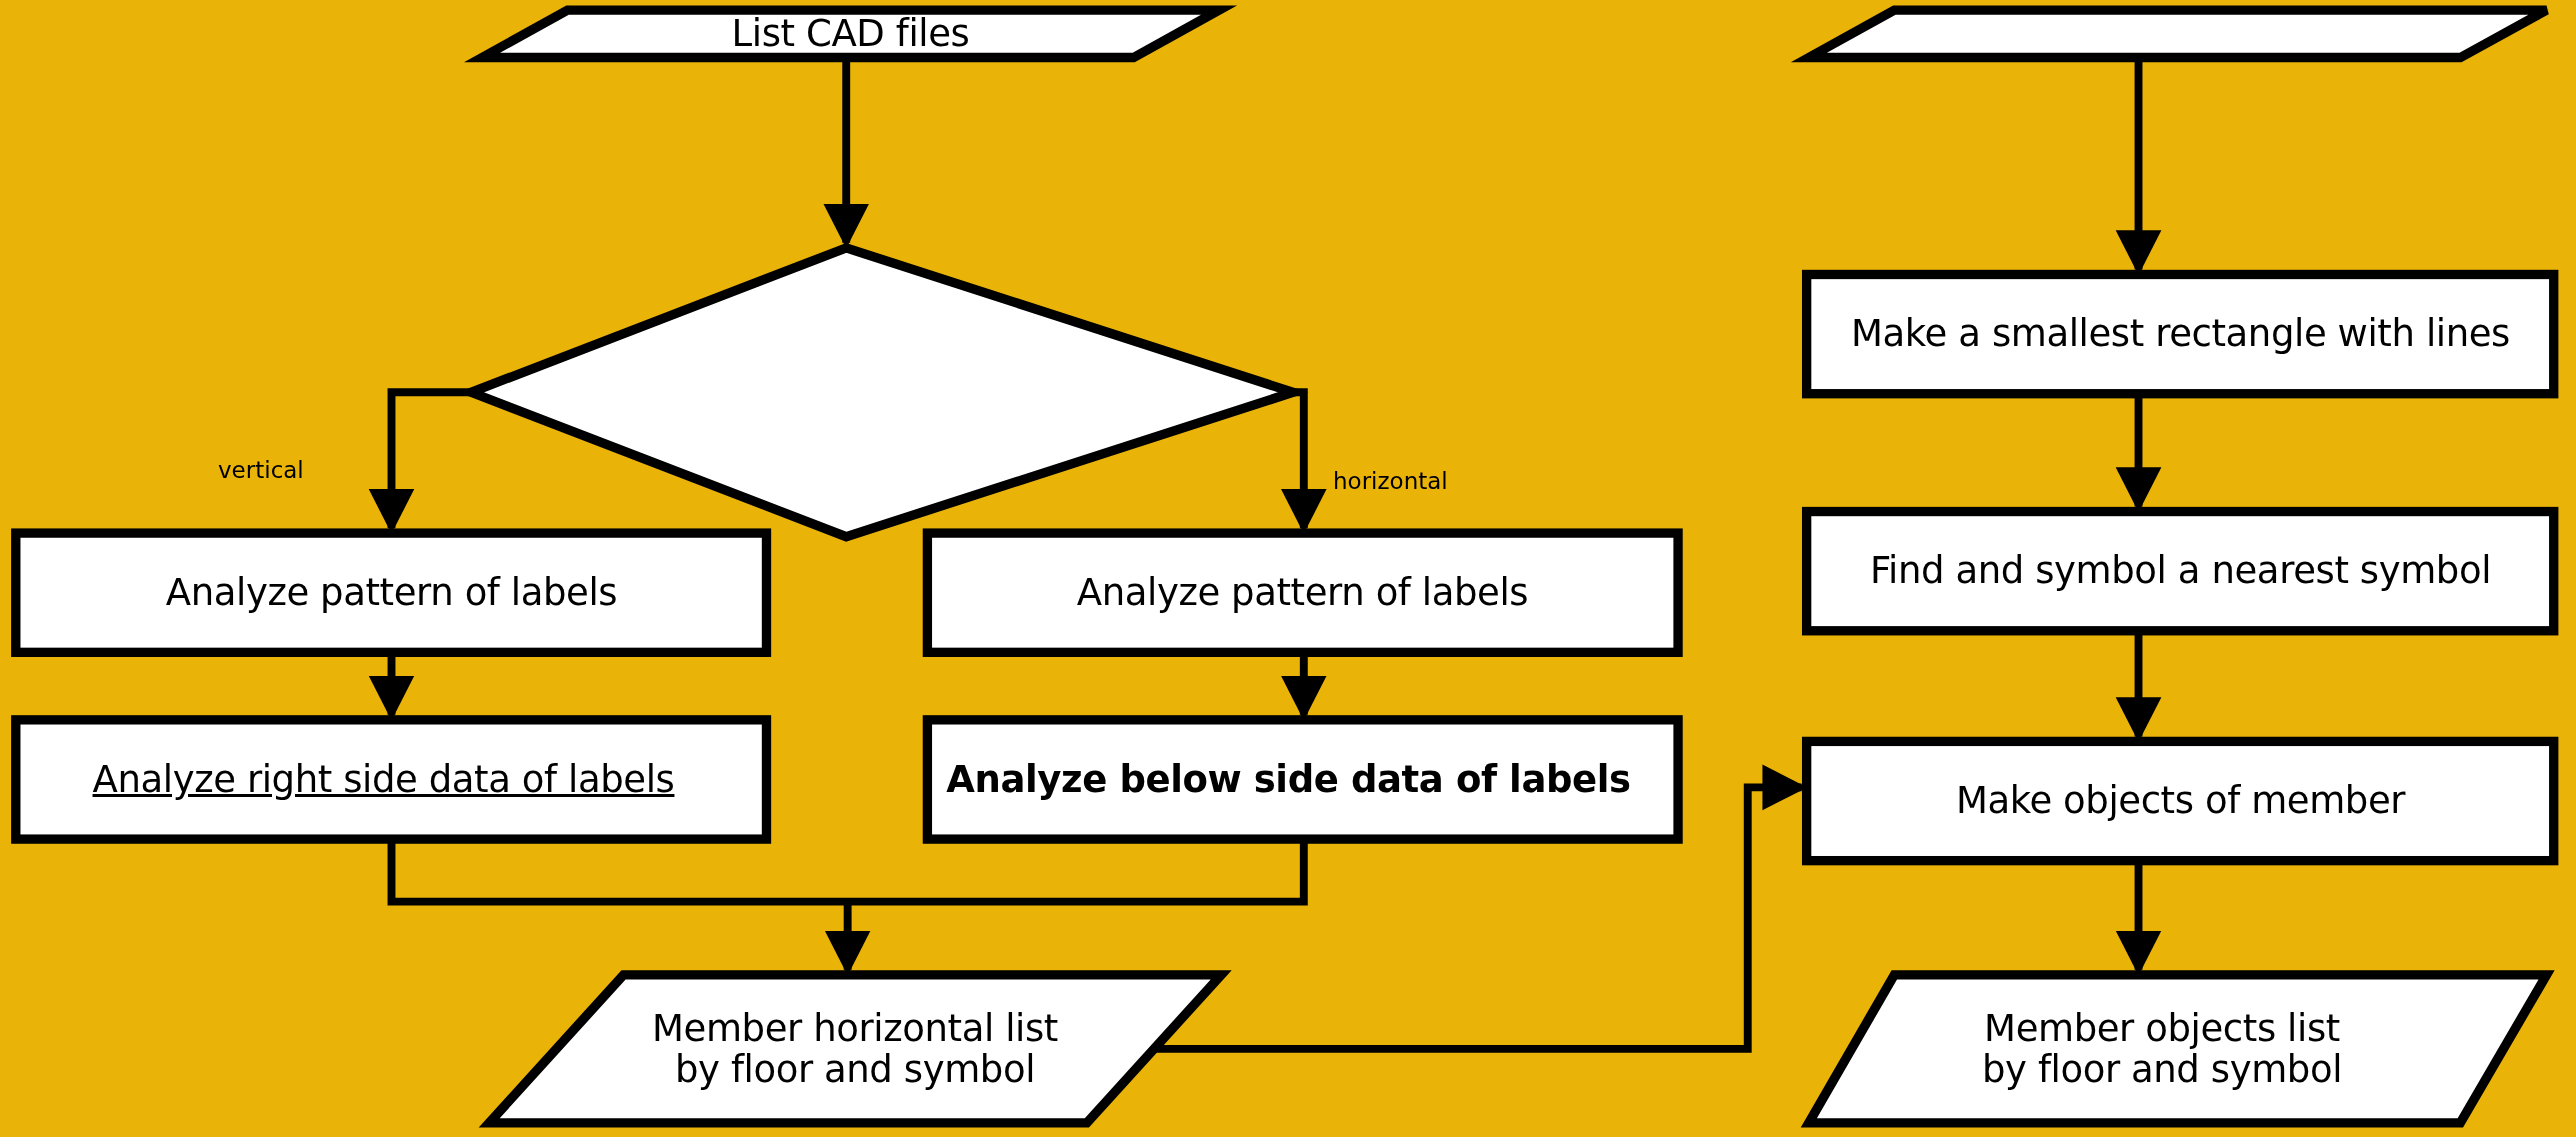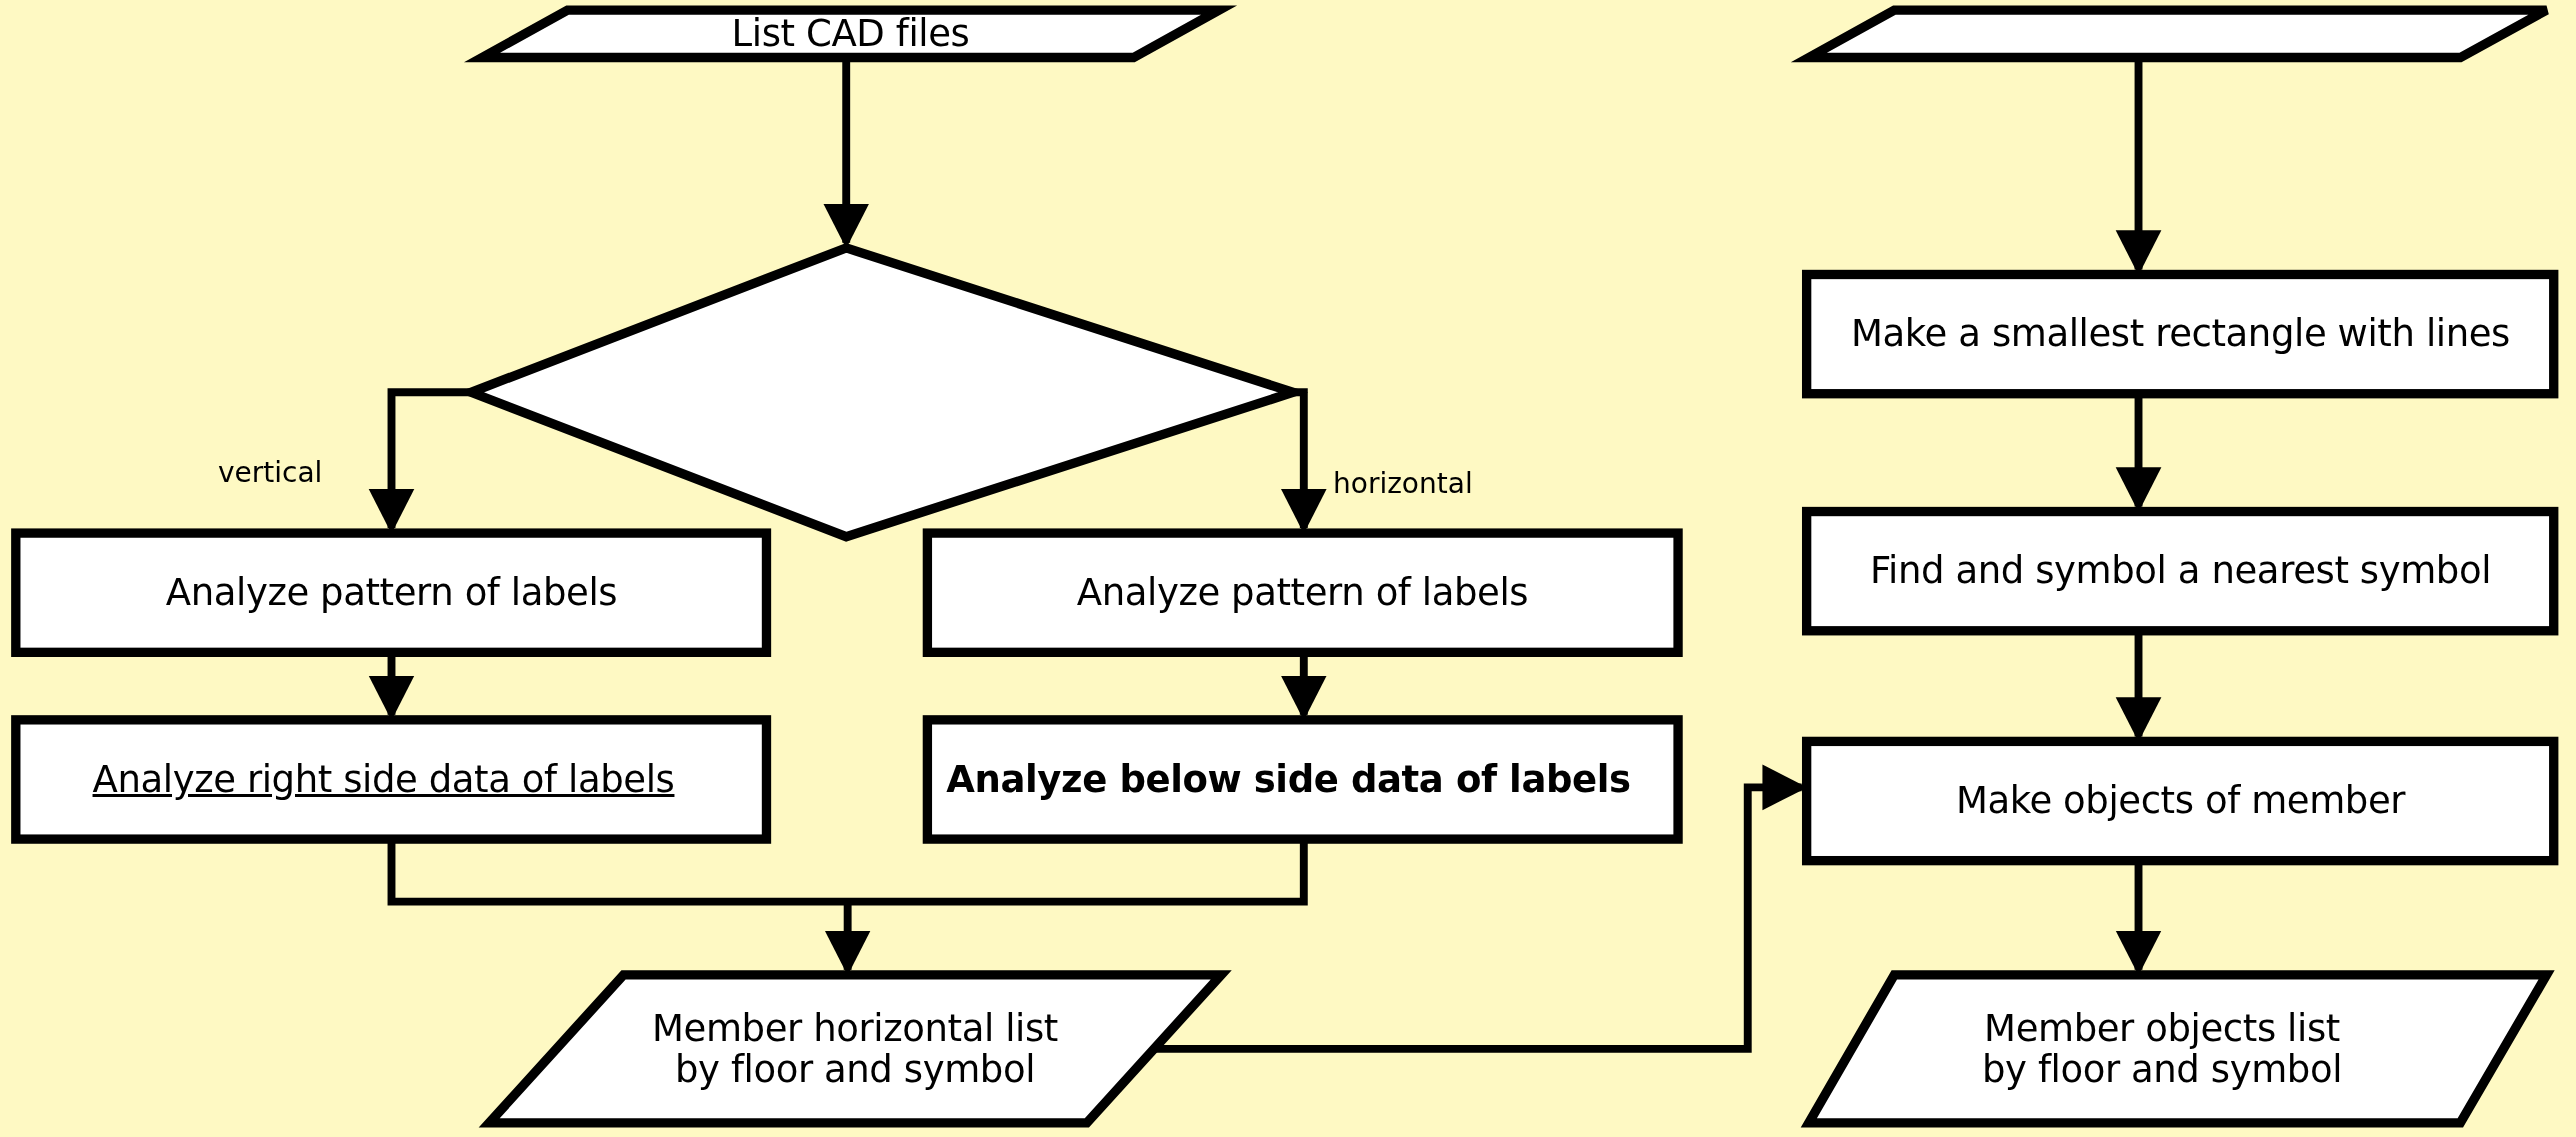--- a/index.html
+++ b/index.html
@@ -1,20 +1,20 @@
 <!DOCTYPE html>
 <html style="font-size:11.5px"><head>
 <meta charset="utf-8">
 <style>
   html,body{margin:0;padding:0;background:#ffffff;}
   #stage{
     position:relative;
     width:2576px;
     height:1138px;
-    background:#fef9c3;
+    background:#eab308;
     overflow:hidden;
     font-family:"DejaVu Sans Condensed","Liberation Sans",sans-serif;
   }
   #flow{position:absolute;left:0;top:0;width:2576px;height:1138px;}
   .nodetext{
     position:absolute;
     display:flex;
     align-items:center;
     justify-content:center;
     text-align:center;
@@ -23,21 +23,21 @@
     font-size:37px;
     line-height:1.12;
     letter-spacing:-0.4px;
     white-space:pre-line;
     pointer-events:none;
   }
   .edgelabel{
     position:absolute;
     color:#000000;
     font-family:"DejaVu Sans","Liberation Sans",sans-serif;
-    font-size:28px;
+    font-size:23px;
     line-height:1;
     white-space:nowrap;
     pointer-events:none;
   }
 </style>
 </head>
 <body>
 
 <div id="stage">
 

